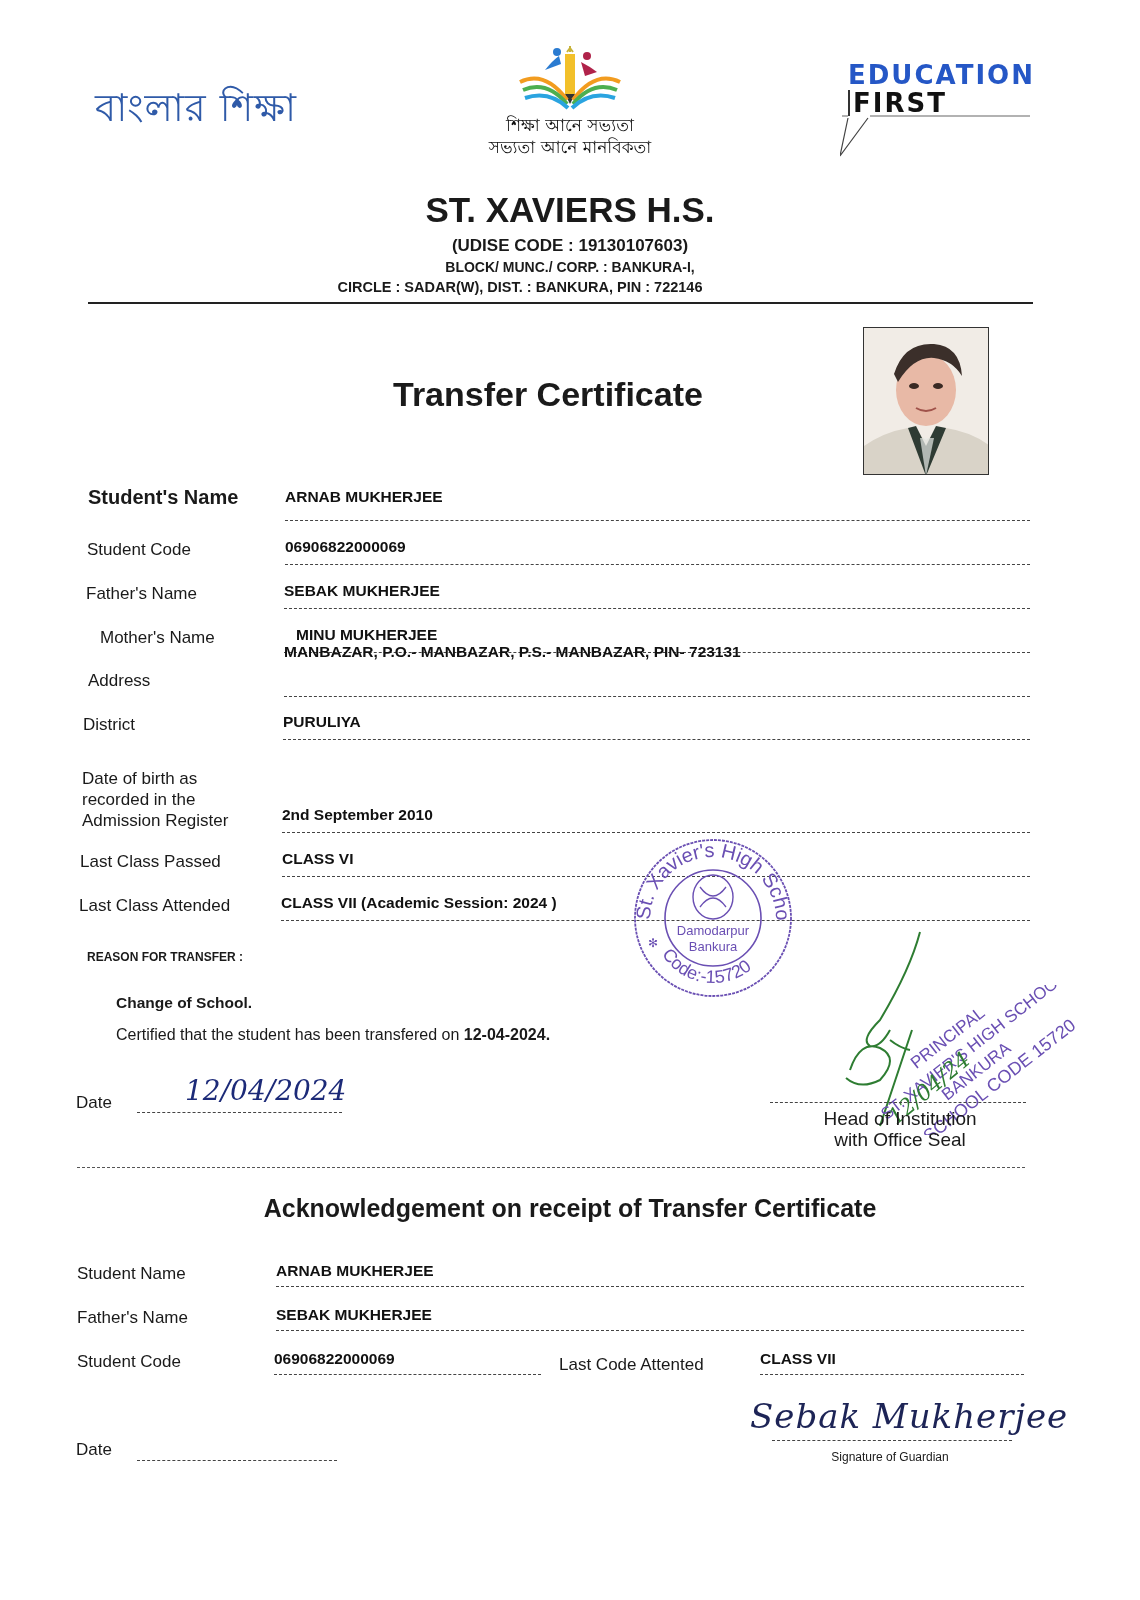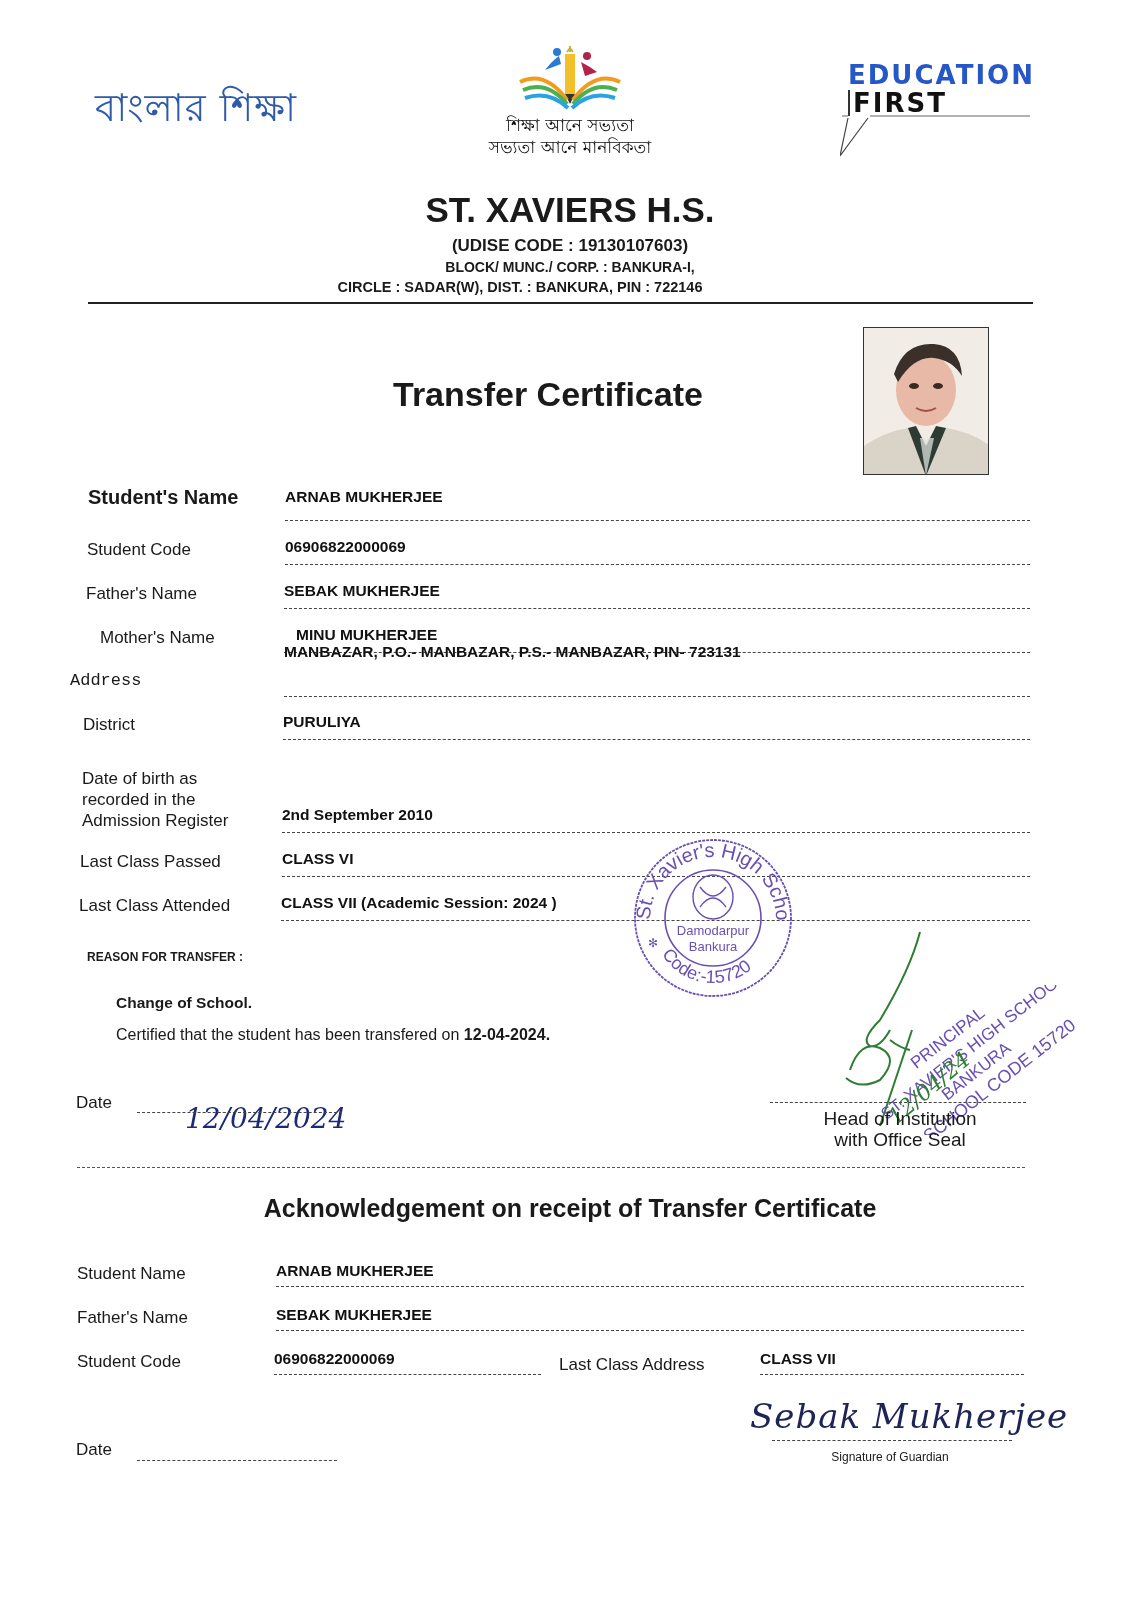--- a/index.html
+++ b/index.html
@@ -32,21 +32,21 @@
   .lbl.big { font-size: 20px; font-weight: bold; }
   .val { font-size: 15.5px; font-weight: bold; color: #111; }
   .dots { height: 0; border-bottom: 1.5px dashed #444; }
 
   .reason-h { left: 87px; top: 950px; font-size: 12px; font-weight: bold; }
   .reason-v { left: 116px; top: 994px; font-size: 15.5px; font-weight: bold; }
   .certified { left: 116px; top: 1026px; font-size: 16px; }
   .certified b { font-weight: bold; }
 
   .date-lbl { font-size: 17px; }
-  .hand { font-family: "DejaVu Serif", serif; font-style: italic; color: #1c2a78; margin-top: 28px; }
+  .hand { font-family: "DejaVu Serif", serif; font-style: italic; color: #1c2a78; }
 
   .head-inst { left: 790px; top: 1108px; width: 220px; text-align: center; font-size: 19px; line-height: 21px; }
   .cut-line { left: 77px; top: 1167px; width: 948px; border-bottom: 1.5px dashed #555; }
 
   .ack-title { left: 0; width: 1140px; top: 1194px; text-align: center; font-size: 25px; font-weight: bold; }
   .guardian-sig { left: 750px; top: 1396px; font-size: 34px; font-family: "DejaVu Serif", serif; font-style: italic; color: #1d2456; letter-spacing: 1px; }
   .guardian-lbl { left: 790px; top: 1450px; width: 200px; text-align: center; font-size: 12px; }
 
   .stamp { left: 628px; top: 835px; }
   .seal-text { left: 860px; top: 985px; }
@@ -117,21 +117,21 @@
 <div class="abs dots" style="left:285px; top:564px; width:745px;"></div>
 
 <div class="abs lbl" style="left:86px; top:584px;">Father's Name</div>
 <div class="abs val" style="left:284px; top:582px;">SEBAK MUKHERJEE</div>
 <div class="abs dots" style="left:284px; top:608px; width:746px;"></div>
 
 <div class="abs lbl" style="left:85px; top:628px;margin-left:15px;">Mother's Name</div>
 <div class="abs val" style="left:284px; top:626px;margin-left:12px;">MINU MUKHERJEE</div>
 <div class="abs dots" style="left:284px; top:652px; width:746px;"></div>
 
-<div class="abs lbl" style="left:70px; top:671px;font-family:Liberation Mono, monospace;">Address</div>
+<div class="abs lbl" style="left:88px; top:671px;">Address</div>
 <div class="abs val" style="left:284px; top:643px;">MANBAZAR, P.O.- MANBAZAR, P.S.- MANBAZAR, PIN- 723131</div>
 <div class="abs dots" style="left:284px; top:696px; width:746px;"></div>
 
 <div class="abs lbl" style="left:83px; top:715px;">District</div>
 <div class="abs val" style="left:283px; top:713px;">PURULIYA</div>
 <div class="abs dots" style="left:283px; top:739px; width:747px;"></div>
 
 <div class="abs lbl" style="left:82px; top:768px; line-height:21px;">
   <div>Date of birth as</div>
   <div>recorded in the</div>
@@ -202,21 +202,21 @@
 <div class="abs val" style="left:276px; top:1262px;">ARNAB MUKHERJEE</div>
 <div class="abs dots" style="left:276px; top:1286px; width:748px;"></div>
 
 <div class="abs lbl" style="left:77px; top:1308px;">Father's Name</div>
 <div class="abs val" style="left:276px; top:1306px;">SEBAK MUKHERJEE</div>
 <div class="abs dots" style="left:276px; top:1330px; width:748px;"></div>
 
 <div class="abs lbl" style="left:77px; top:1352px;">Student Code</div>
 <div class="abs val" style="left:274px; top:1350px;">06906822000069</div>
 <div class="abs dots" style="left:274px; top:1374px; width:267px;"></div>
-<div class="abs lbl" style="left:559px; top:1355px;">Last Class Address</div>
+<div class="abs lbl" style="left:559px; top:1355px;">Last Code Attented</div>
 <div class="abs val" style="left:760px; top:1350px;">CLASS VII</div>
 <div class="abs dots" style="left:760px; top:1374px; width:264px;"></div>
 
 <div class="abs date-lbl" style="left:76px; top:1440px;">Date</div>
 <div class="abs dots" style="left:137px; top:1460px; width:200px;"></div>
 
 <div class="abs guardian-sig">Sebak Mukherjee</div>
 <div class="abs dots" style="left:772px; top:1440px; width:240px;"></div>
 <div class="abs guardian-lbl">Signature of Guardian</div>
 

